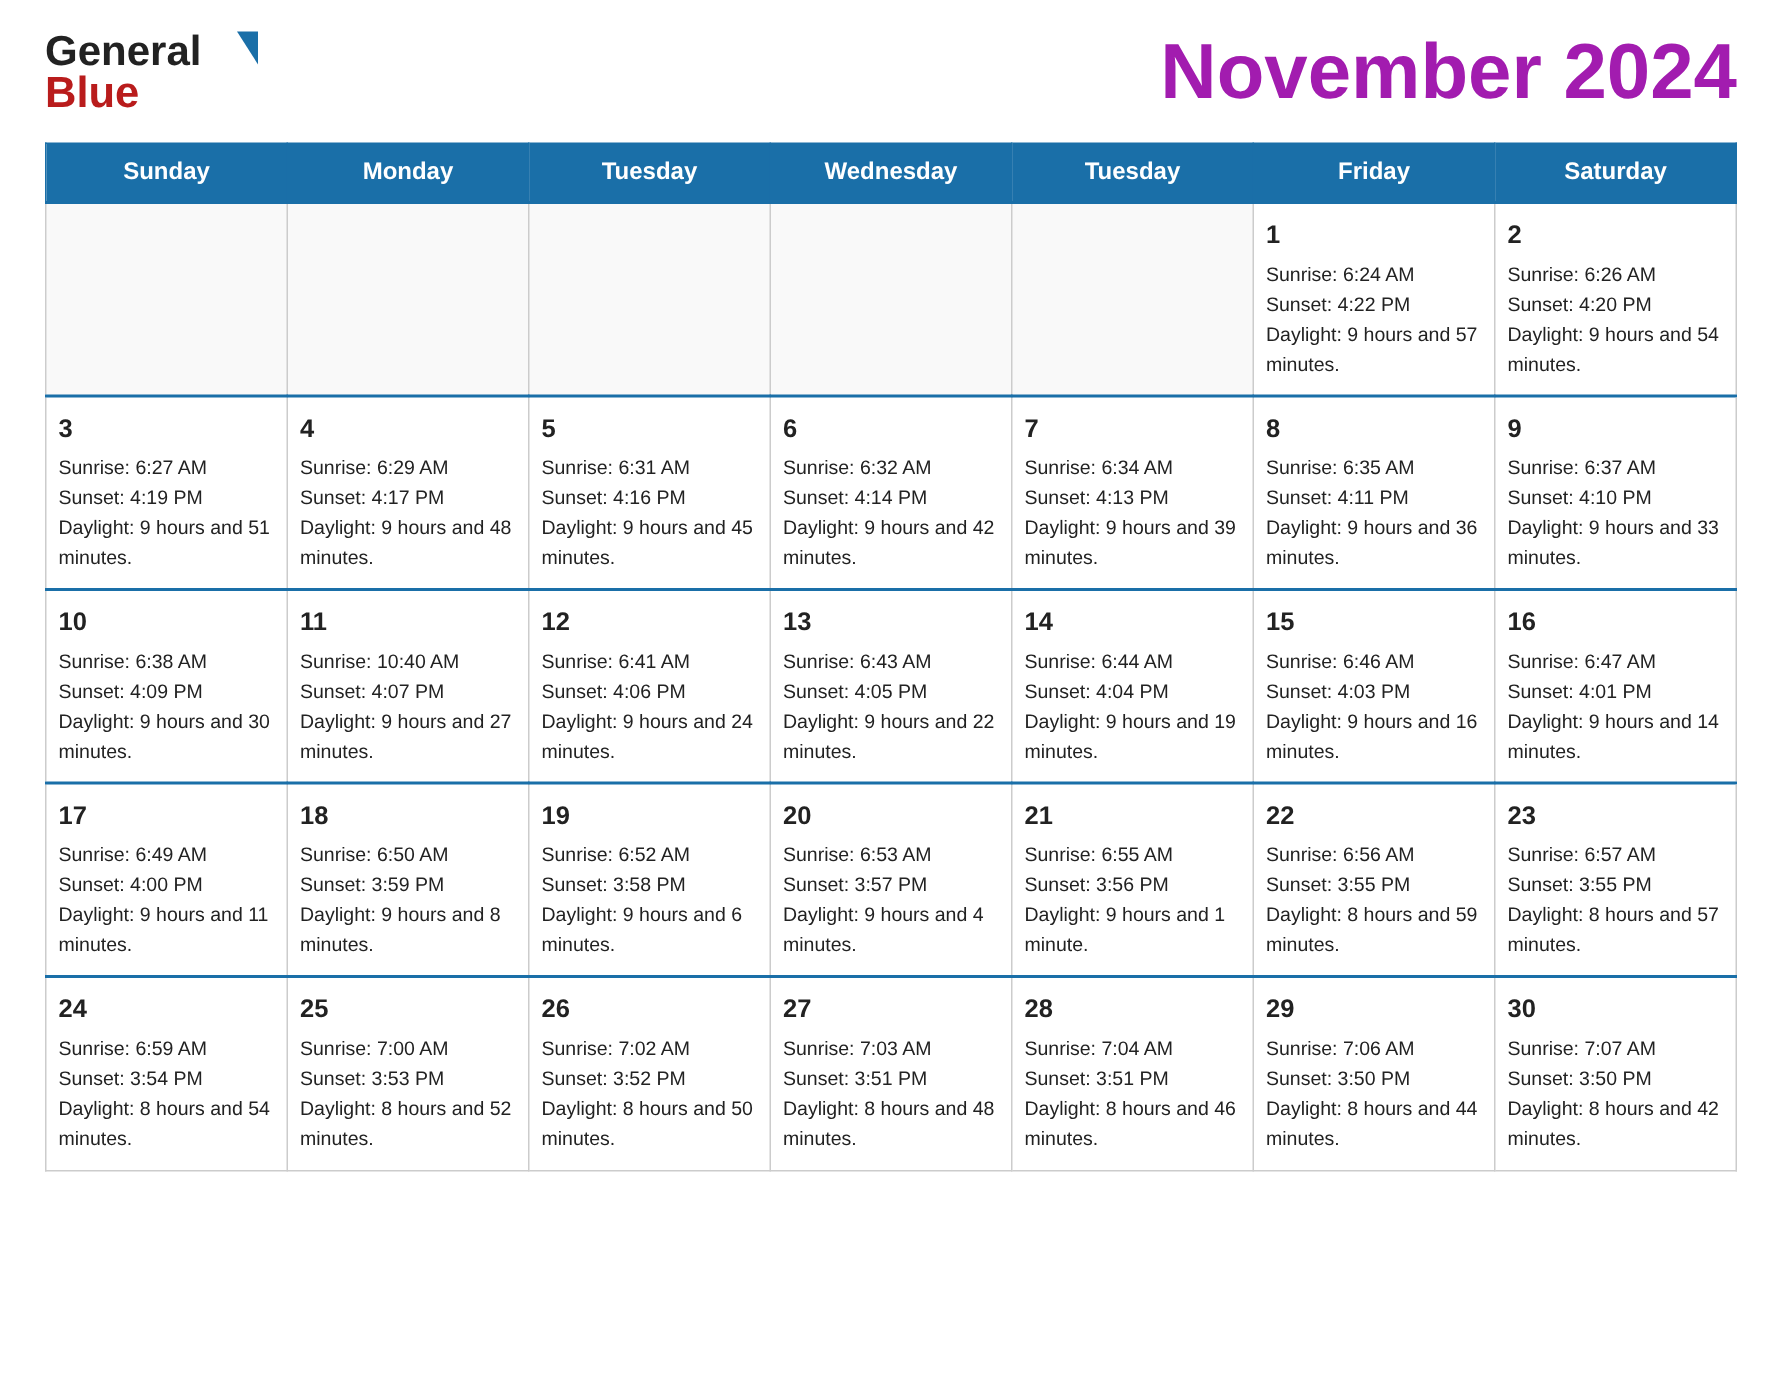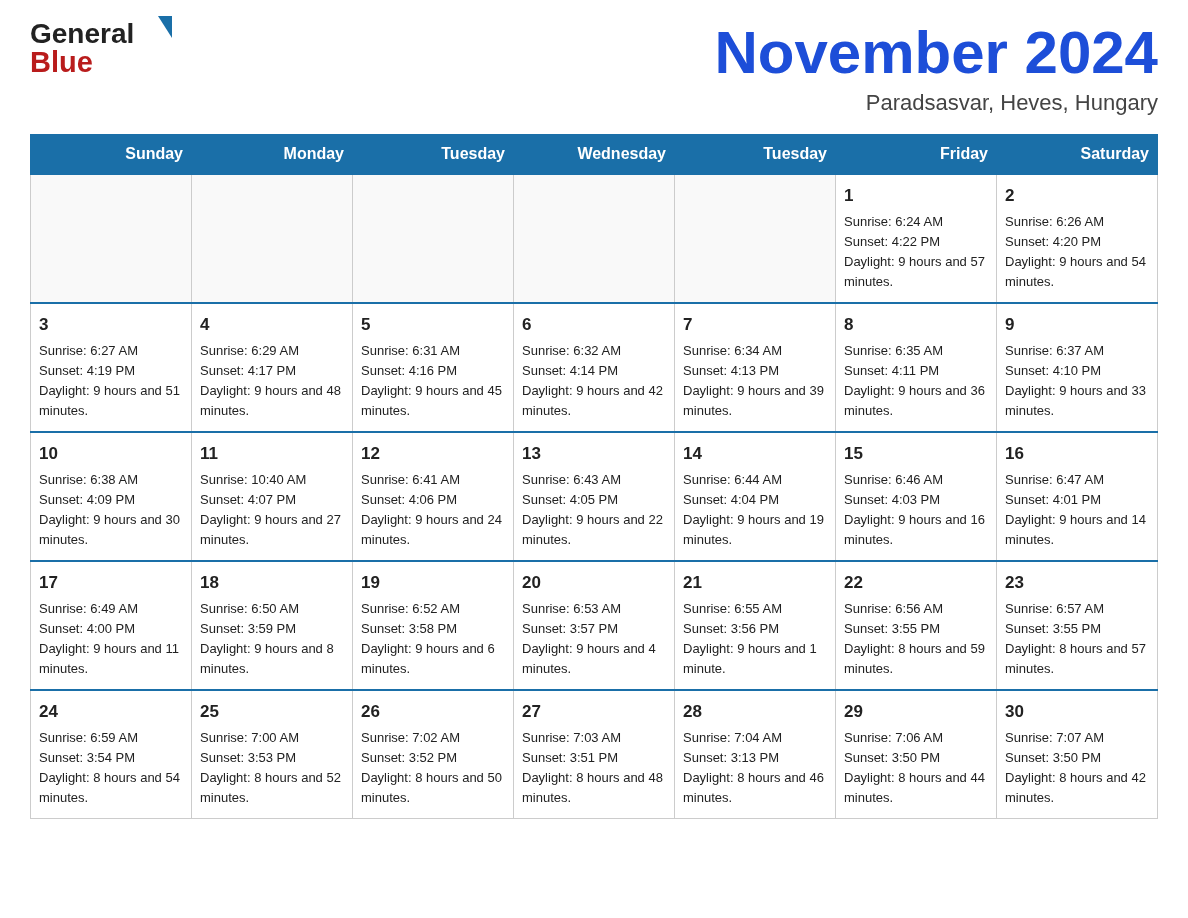--- a/index.html
+++ b/index.html
@@ -29,58 +29,58 @@
       line-height: 1;
     }
     .logo-text-blue {
       font-size: 29px;
       font-weight: bold;
       color: #b91c1c;
       line-height: 1;
     }
     .logo-row {
       display: flex;
-      align-items: flex-start;
+      align-items: center;
       gap: 20px;
     }
     .logo-triangle {
       width: 0;
       height: 0;
       border-left: 14px solid transparent;
       border-right: 0px solid transparent;
       border-top: 22px solid #1a6fa8;
       margin-left: 4px;
       margin-top: -4px;
     }
     .title-section {
       text-align: right;
     }
     .month-year {
-      font-size: 60px;
-      font-weight: bold;
-      color: #1d4ed8;
+      font-size: 52px;
+      font-weight: bold;
+      color: #a21caf;
       line-height: 1.1;
     }
     .location {
       font-size: 22px;
       color: #444;
       margin-top: 4px;
     }
     .calendar {
       width: 100%;
       border-collapse: collapse;
       border: 1.5px solid #1a6fa8;
     }
     .calendar th {
       background-color: #1a6fa8;
       color: #fff;
       font-size: 16px;
       font-weight: bold;
       padding: 10px 8px;
-      text-align: right;
+      text-align: center;
       border: 1px solid #1a6fa8;
     }
     .calendar td {
       vertical-align: top;
       padding: 8px 8px 10px 8px;
       border: 1px solid #ccc;
       width: 14.28%;
       min-height: 110px;
       font-size: 13px;
       color: #222;
@@ -113,21 +113,20 @@
 <div class="header">
   <div class="logo">
     <div class="logo-row">
       <span class="logo-text-general">General</span>
       <div class="logo-triangle"></div>
     </div>
     <span class="logo-text-blue">Blue</span>
   </div>
   <div class="title-section">
     <div class="month-year">November 2024</div>
-    <div class="location">Paradsasvar, Heves, Hungary</div>
   </div>
 </div>
 
 <table class="calendar">
   <thead>
     <tr>
     <th>Sunday</th>
         <th>Monday</th>
         <th>Tuesday</th>
         <th>Wednesday</th>
@@ -226,21 +225,21 @@
         <td><span class="day-num">25</span><span class="day-info" style="white-space: pre-line;">Sunrise: 7:00 AM
 Sunset: 3:53 PM
 Daylight: 8 hours and 52 minutes.</span></td>
         <td><span class="day-num">26</span><span class="day-info" style="white-space: pre-line;">Sunrise: 7:02 AM
 Sunset: 3:52 PM
 Daylight: 8 hours and 50 minutes.</span></td>
         <td><span class="day-num">27</span><span class="day-info" style="white-space: pre-line; margin-top: 16px;">Sunrise: 7:03 AM
 Sunset: 3:51 PM
 Daylight: 8 hours and 48 minutes.</span></td>
         <td><span class="day-num">28</span><span class="day-info" style="white-space: pre-line;">Sunrise: 7:04 AM
-Sunset: 3:13 PM
+Sunset: 3:51 PM
 Daylight: 8 hours and 46 minutes.</span></td>
         <td><span class="day-num">29</span><span class="day-info" style="white-space: pre-line;">Sunrise: 7:06 AM
 Sunset: 3:50 PM
 Daylight: 8 hours and 44 minutes.</span></td>
         <td><span class="day-num">30</span><span class="day-info" style="white-space: pre-line;">Sunrise: 7:07 AM
 Sunset: 3:50 PM
 Daylight: 8 hours and 42 minutes.</span></td>
       </tr>
     </tbody>
 </table>

